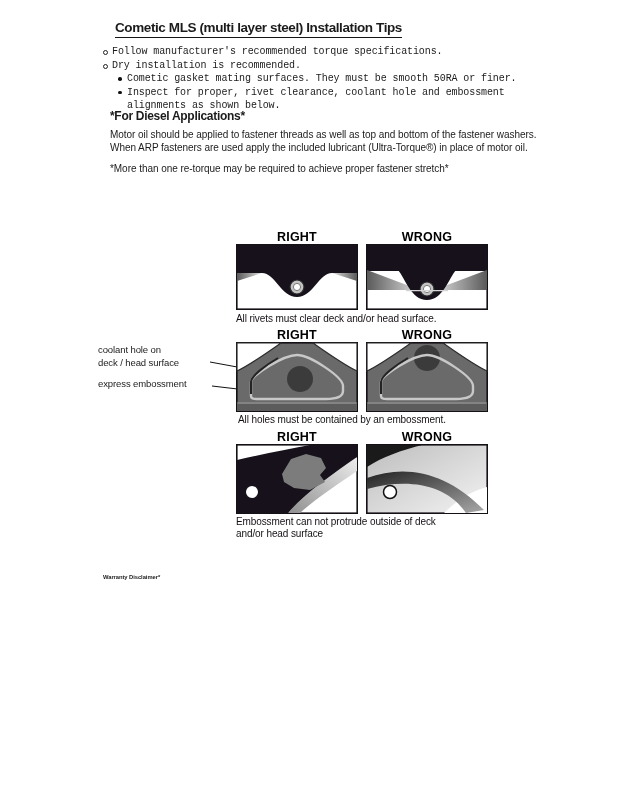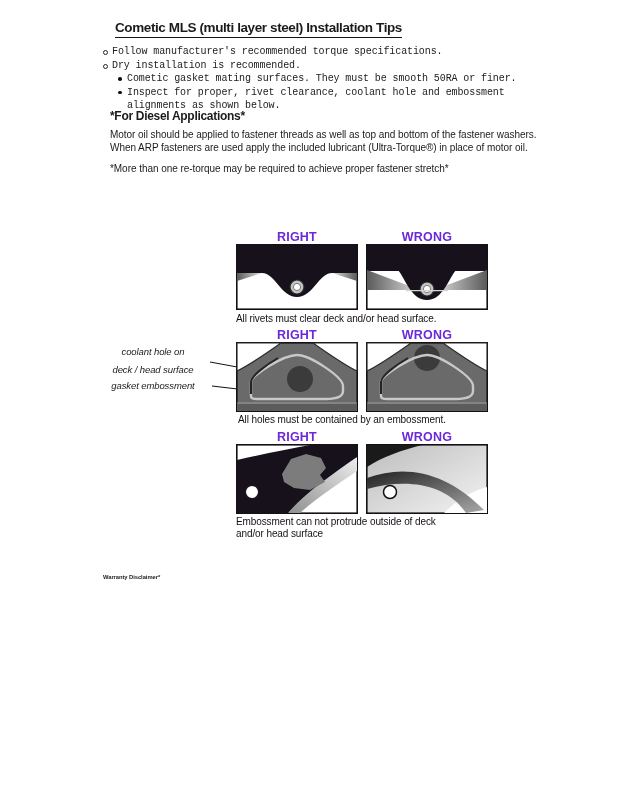--- a/index.html
+++ b/index.html
@@ -20,26 +20,26 @@
   .tip-row::before { content:""; position:absolute; left:0; top:5px; width:3px; height:3px;
     border:0.9px solid #222; border-radius:50%; }
   .tip-sub { position:relative; margin-left:15px; padding-left:9px; }
   .tip-sub::before { content:""; position:absolute; left:0; top:5.2px; width:3.6px; height:3.6px;
     background:#111; border-radius:50%; }
 
   .diesel-block { left:110px; top:109px; width:436px; }
   .diesel-heading { font-size:12px; font-weight:bold; letter-spacing:-0.3px; margin-bottom:5px; }
   .diesel-block p { font-size:10px; line-height:13px; letter-spacing:-0.05px; white-space:pre-line; margin-bottom:8px; }
 
-  .fig-header { font-size:12.5px; font-weight:600; letter-spacing:0.2px; text-align:center; width:122px; color:#6d28d9; }
+  .fig-header { font-size:12.5px; font-weight:600; letter-spacing:0.2px; text-align:center; width:122px; color:#000000; }
   .fig-caption { font-size:10px; letter-spacing:-0.1px; line-height:11.5px; white-space:pre-line; color:#151015; }
   .diag-frame { width:122px; height:66px; display:block; }
   .diag-frame-tall { width:122px; height:70px; display:block; }
 
-  .anno { font-size:9.5px; line-height:18px; text-align:center; width:110px; white-space:pre-line; letter-spacing:-0.1px;font-style:italic; }
+  .anno { font-size:9.5px; line-height:13px; text-align:left; width:110px; white-space:pre-line; letter-spacing:-0.1px; }
 
   .legal { left:103px; top:574px; width:415px; font-size:5.8px; line-height:7px; letter-spacing:-0.05px; color:#222; }
   .legal-heading { font-weight:bold; margin-bottom:6px; }
   .legal p { margin-bottom:6.5px; white-space:pre-line; }
 
   .doc-number { left:388px; top:758px; font-size:12.5px; letter-spacing:0.2px; }
 
   
   .k-black  { fill:var(--c-diagram-black,#17111b); }
   .k-gray   { fill:var(--c-diagram-gray,#6a6a6a); }
@@ -116,21 +116,21 @@
     <line x1="40" y1="46.6" x2="82" y2="46.6" stroke="#d6d6d6" stroke-width="1.1"></line>
   </svg>
 
   <div class="abs fig-caption" style="left:236px; top:313px;">All rivets must clear deck and/or head surface.</div>
 
   <div class="abs fig-header" style="left:236px; top:328px;">RIGHT</div>
   <div class="abs fig-header" style="left:366px; top:328px;">WRONG</div>
 
   <div class="abs anno" style="left:98px; top:343px;">coolant hole on
 deck / head surface</div>
-  <div class="abs anno" style="left:98px; top:377px;">gasket embossment</div>
+  <div class="abs anno" style="left:98px; top:377px;">express embossment</div>
 
   <svg class="abs" style="left:110px; top:340px;" width="300" height="70">
     <line x1="100" y1="22" x2="187" y2="38" stroke="#111" stroke-width="1"></line>
     <line x1="102" y1="46" x2="153" y2="52" stroke="#111" stroke-width="1"></line>
   </svg>
 
   <svg class="abs diag-frame-tall" style="left:236px; top:342px;" viewBox="0 0 122 70">
     <rect x="0.8" y="0.8" width="120.4" height="68.4" class="k-gray" stroke="#151015" stroke-width="1.6"></rect>
     <path d="M1,1 H45 C28,13 12,24 1,29 Z" fill="#ffffff" stroke="#2b2b2b" stroke-width="1.2"></path>
     <path d="M121,1 H77 C94,13 110,24 121,29 Z" fill="#ffffff" stroke="#2b2b2b" stroke-width="1.2"></path>

